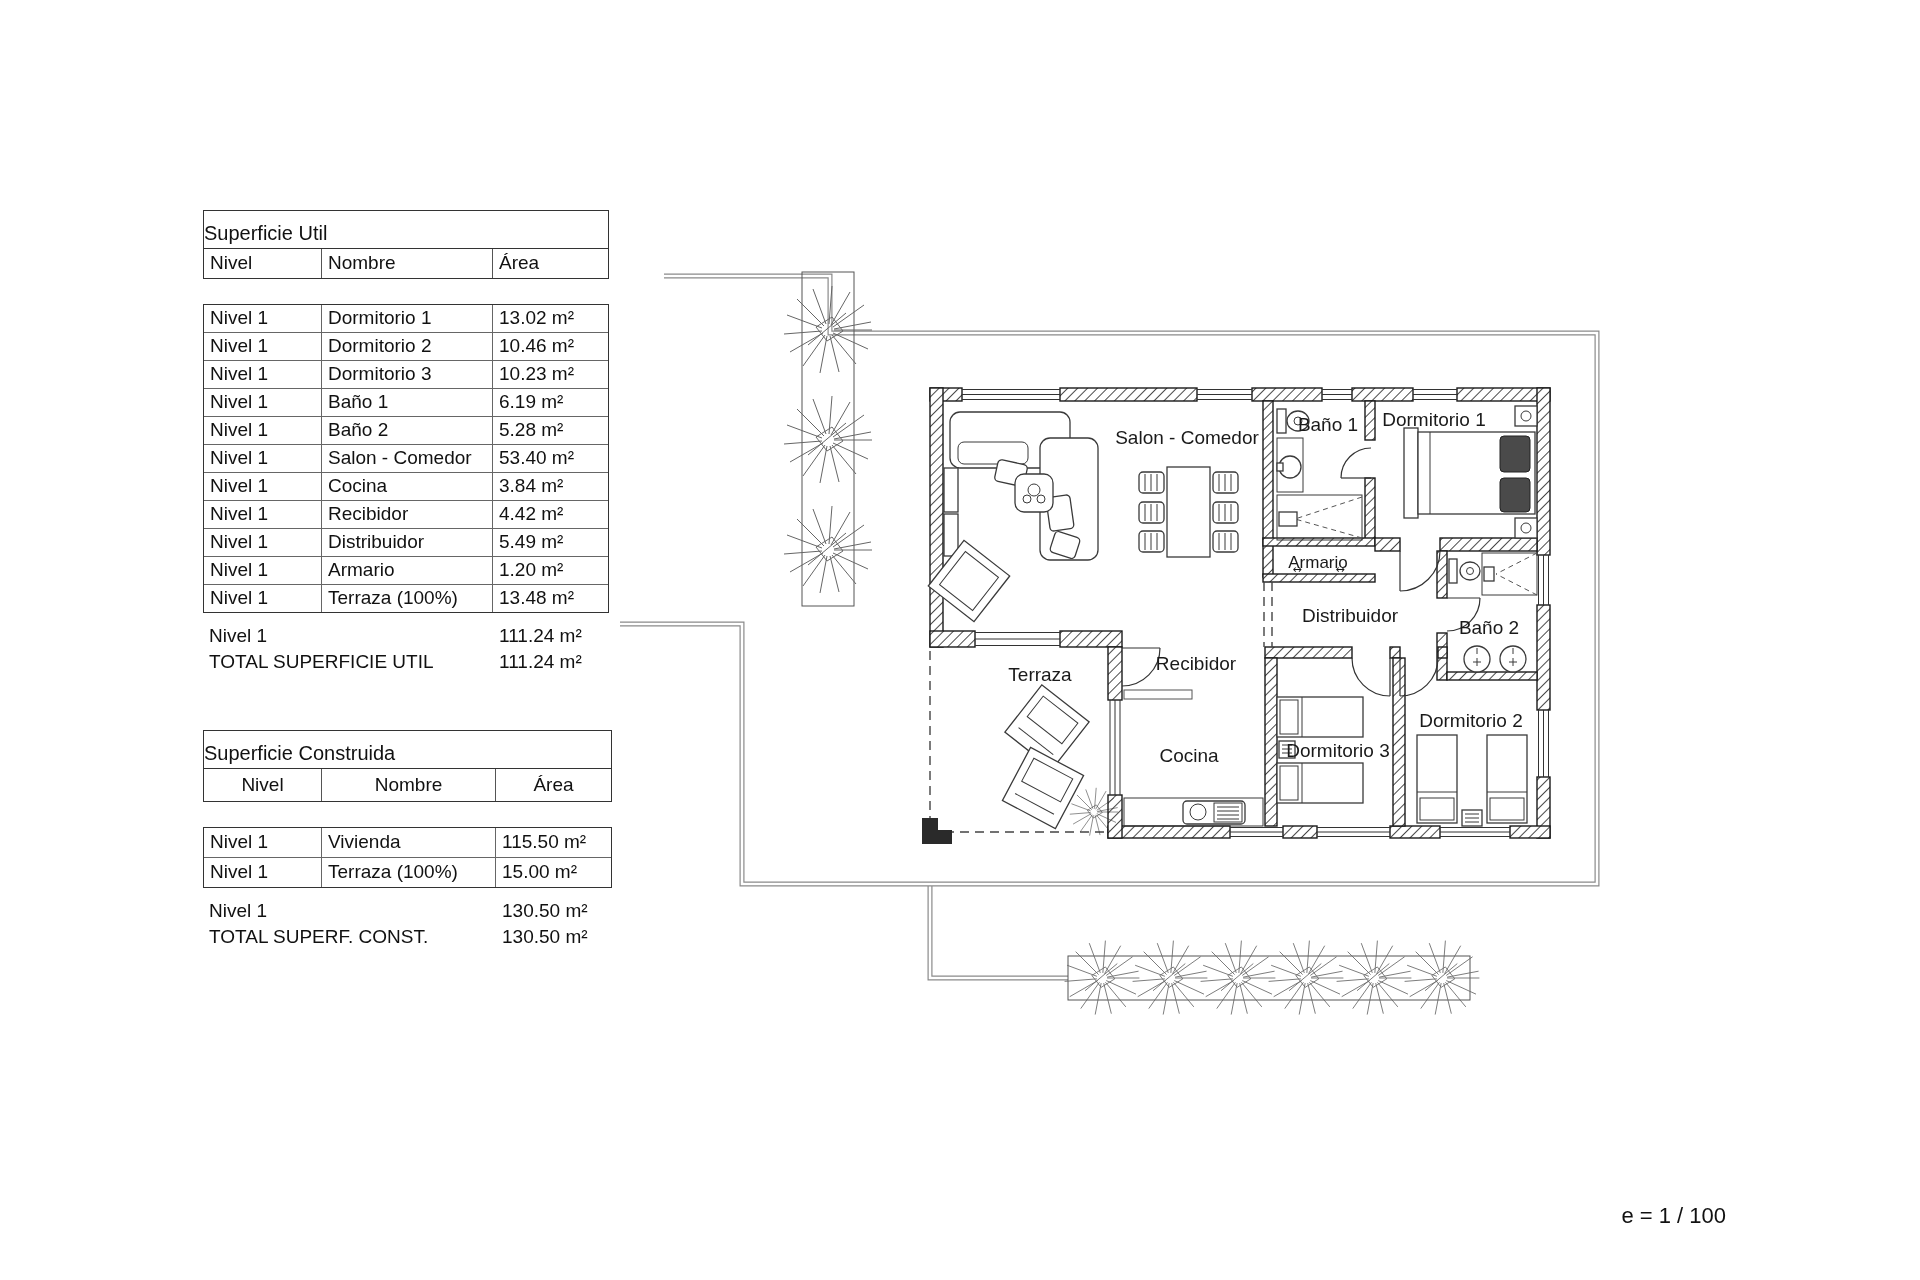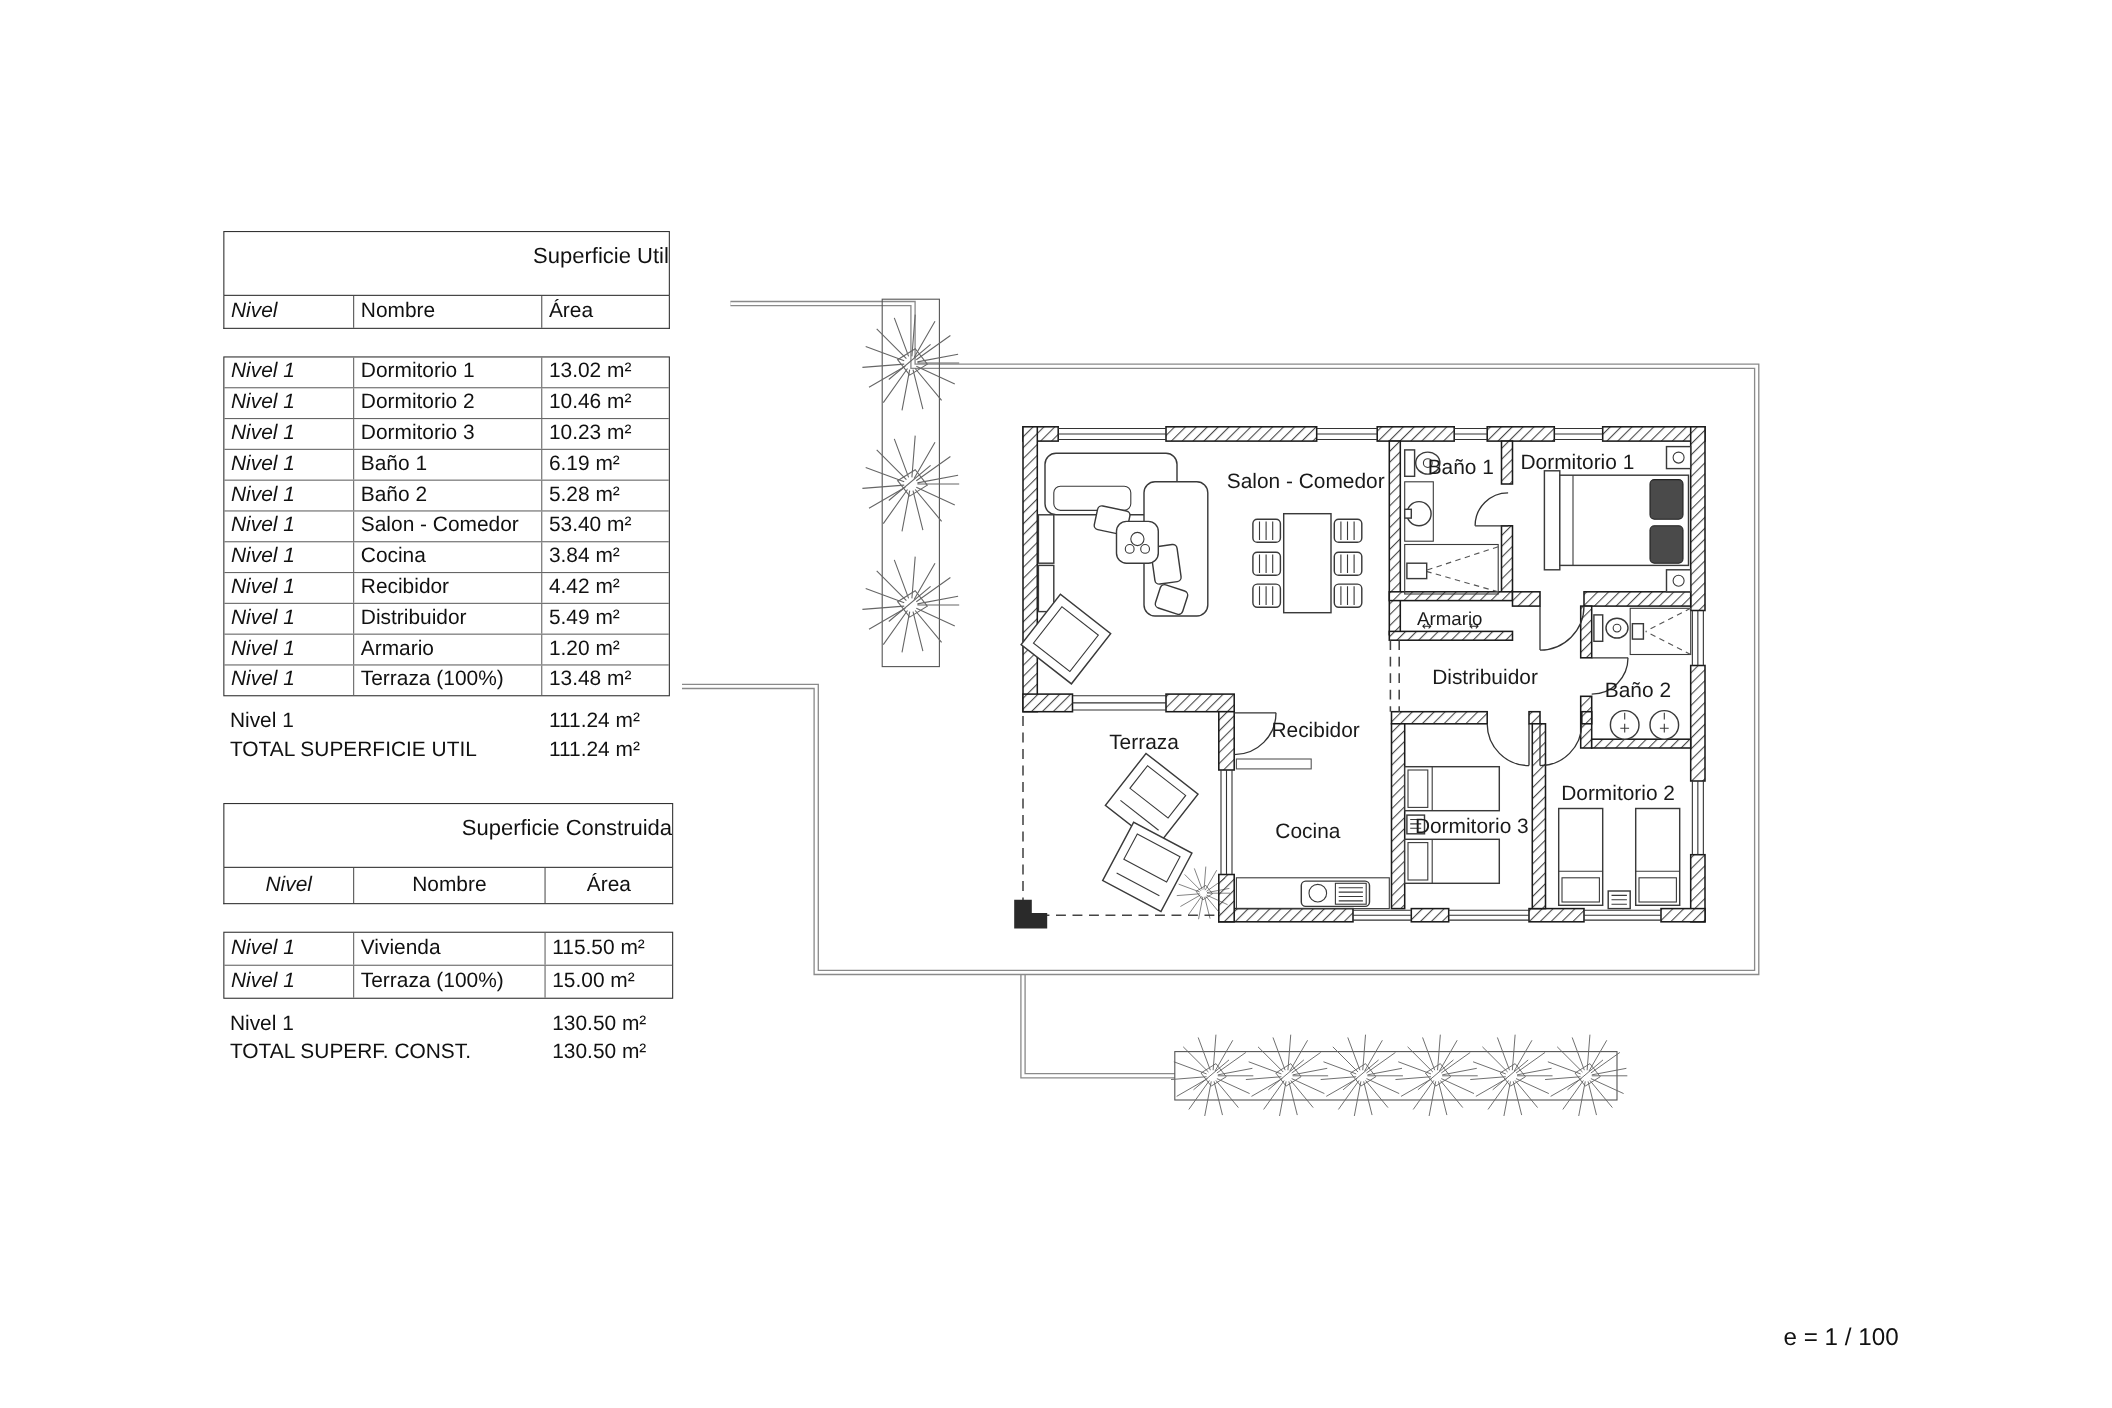--- a/index.html
+++ b/index.html
@@ -2,37 +2,37 @@
 <html><head>
 <meta charset="utf-8">
 <style>
   html,body{margin:0;padding:0;}
   body{
     width:1920px;height:1280px;position:relative;background:#fff;overflow:hidden;
     font-family:"Liberation Sans",sans-serif;color:#111;
   }
   
   .tbl{position:absolute;font-size:19px;}
-  .t-title{border:1.5px solid #333;box-sizing:border-box;height:59px;line-height:44px;
-           text-align:right;font-size:20px;}
+  .t-title{border:1.5px solid #333;box-sizing:border-box;height:39px;line-height:44px;
+           text-align:left;font-size:20px;}
   .t-head{display:flex;border:1.5px solid #333;border-top:none;box-sizing:border-box;}
   .t-head>div{box-sizing:border-box;border-left:1px solid #555;padding-left:6px;overflow:hidden;}
   .t-head>div:first-child{border-left:none;}
   .t-head.center>div{text-align:center;padding-left:0;}
   .h1{height:30px;line-height:28px;}
   .h2{height:33px;line-height:31px;}
   .t-gap{height:25px;}
   .t-body{border:1.5px solid #333;box-sizing:border-box;}
   .t-row{display:flex;border-top:1px solid #666;}
   .t-row:first-child{border-top:none;}
   .t-row>div{box-sizing:border-box;border-left:1px solid #666;padding-left:6px;overflow:hidden;}
   .t-row>div:first-child{border-left:none;}
   .r1>div{height:27px;line-height:25px;}
   .r2>div{height:29px;line-height:27px;}
-  .c1{width:117px;font-style:italic;} .c2{flex:1;} .c3{width:116px;}
+  .c1{width:117px;} .c2{flex:1;} .c3{width:116px;}
   .t-sub{display:flex;height:26px;line-height:26px;padding-left:6px;}
   .t-after{margin-top:10px;}
   .s1{flex:1;} .s2{width:110px;}
   .scale-note{position:absolute;left:1556px;top:1203px;width:170px;text-align:right;font-size:22px;}
   
   svg{position:absolute;left:0;top:0;}
   .wall{fill:url(#hatch);stroke:#1a1a1a;stroke-width:1.4;}
   .thin{fill:none;stroke:#333;stroke-width:1.2;}
   .thin2{fill:none;stroke:#555;stroke-width:1;}
   .win{fill:none;stroke:#333;stroke-width:1;}

